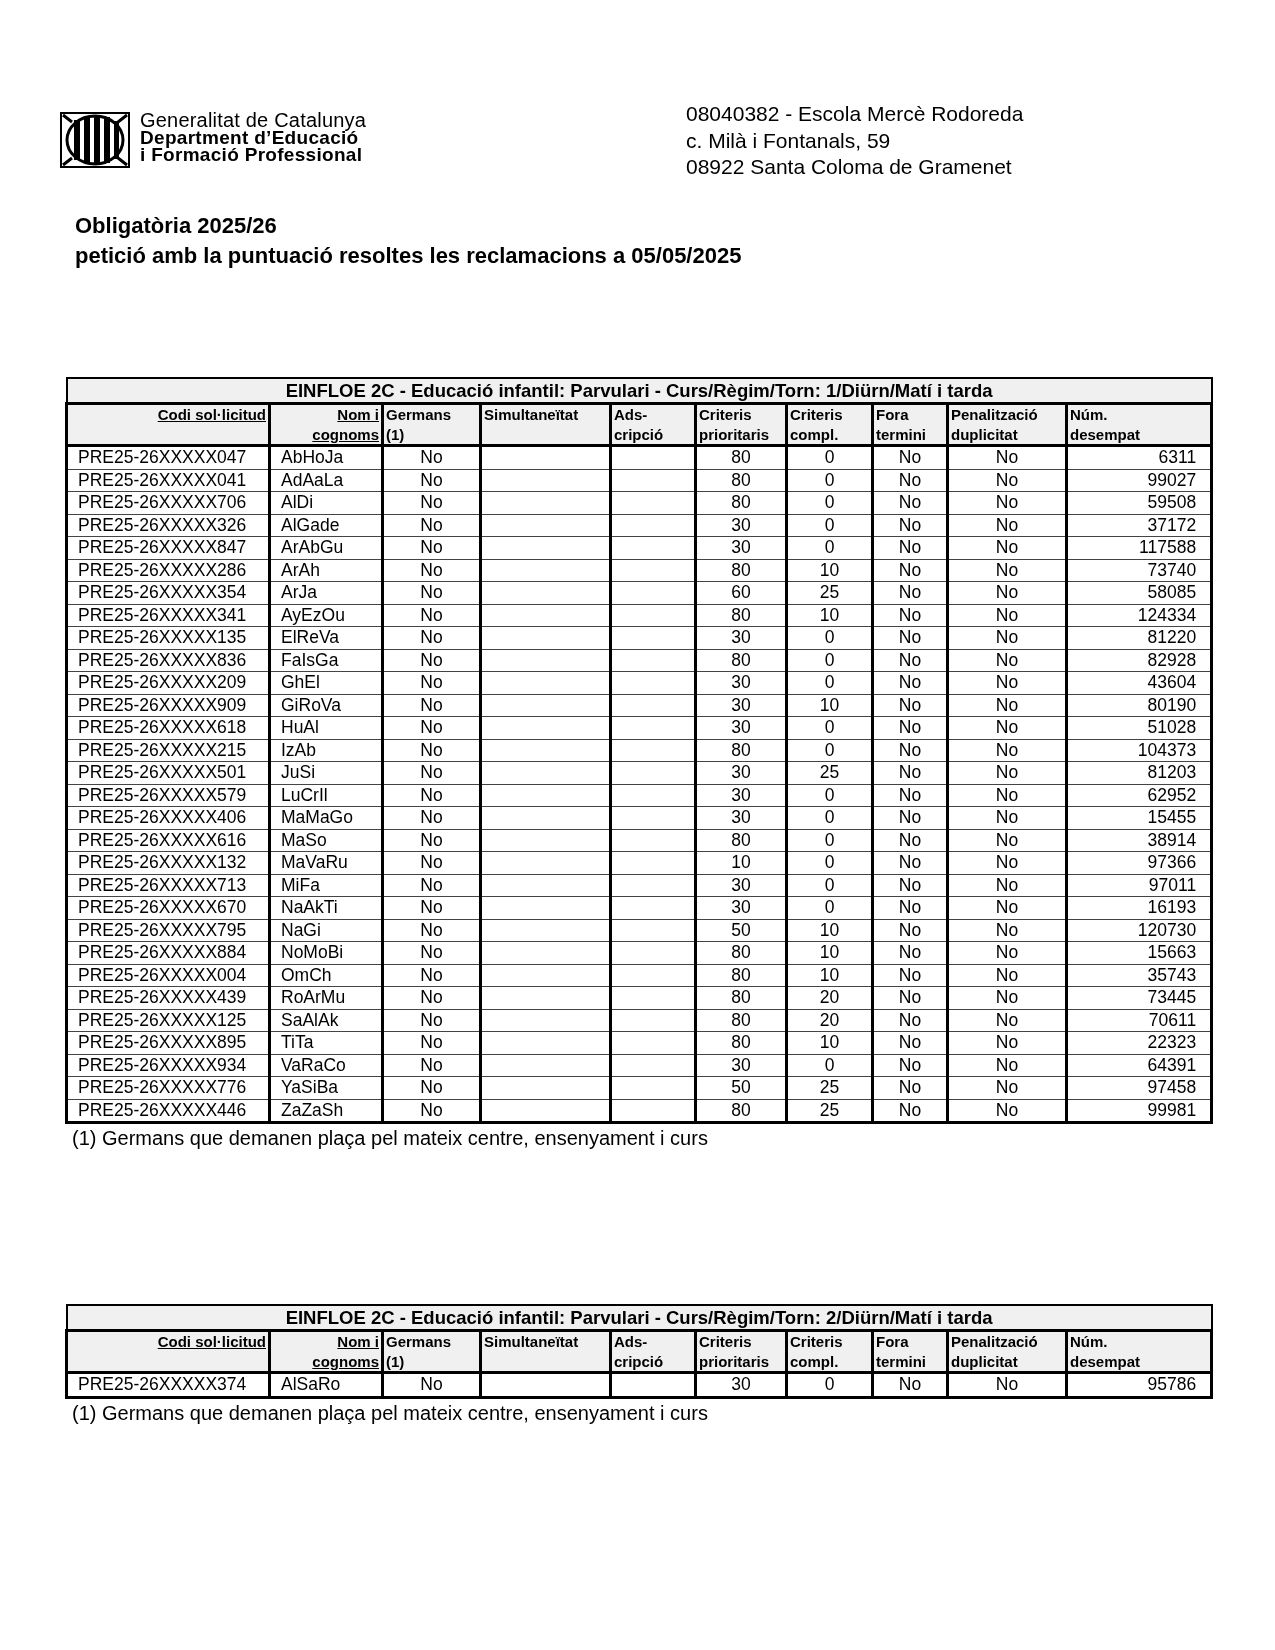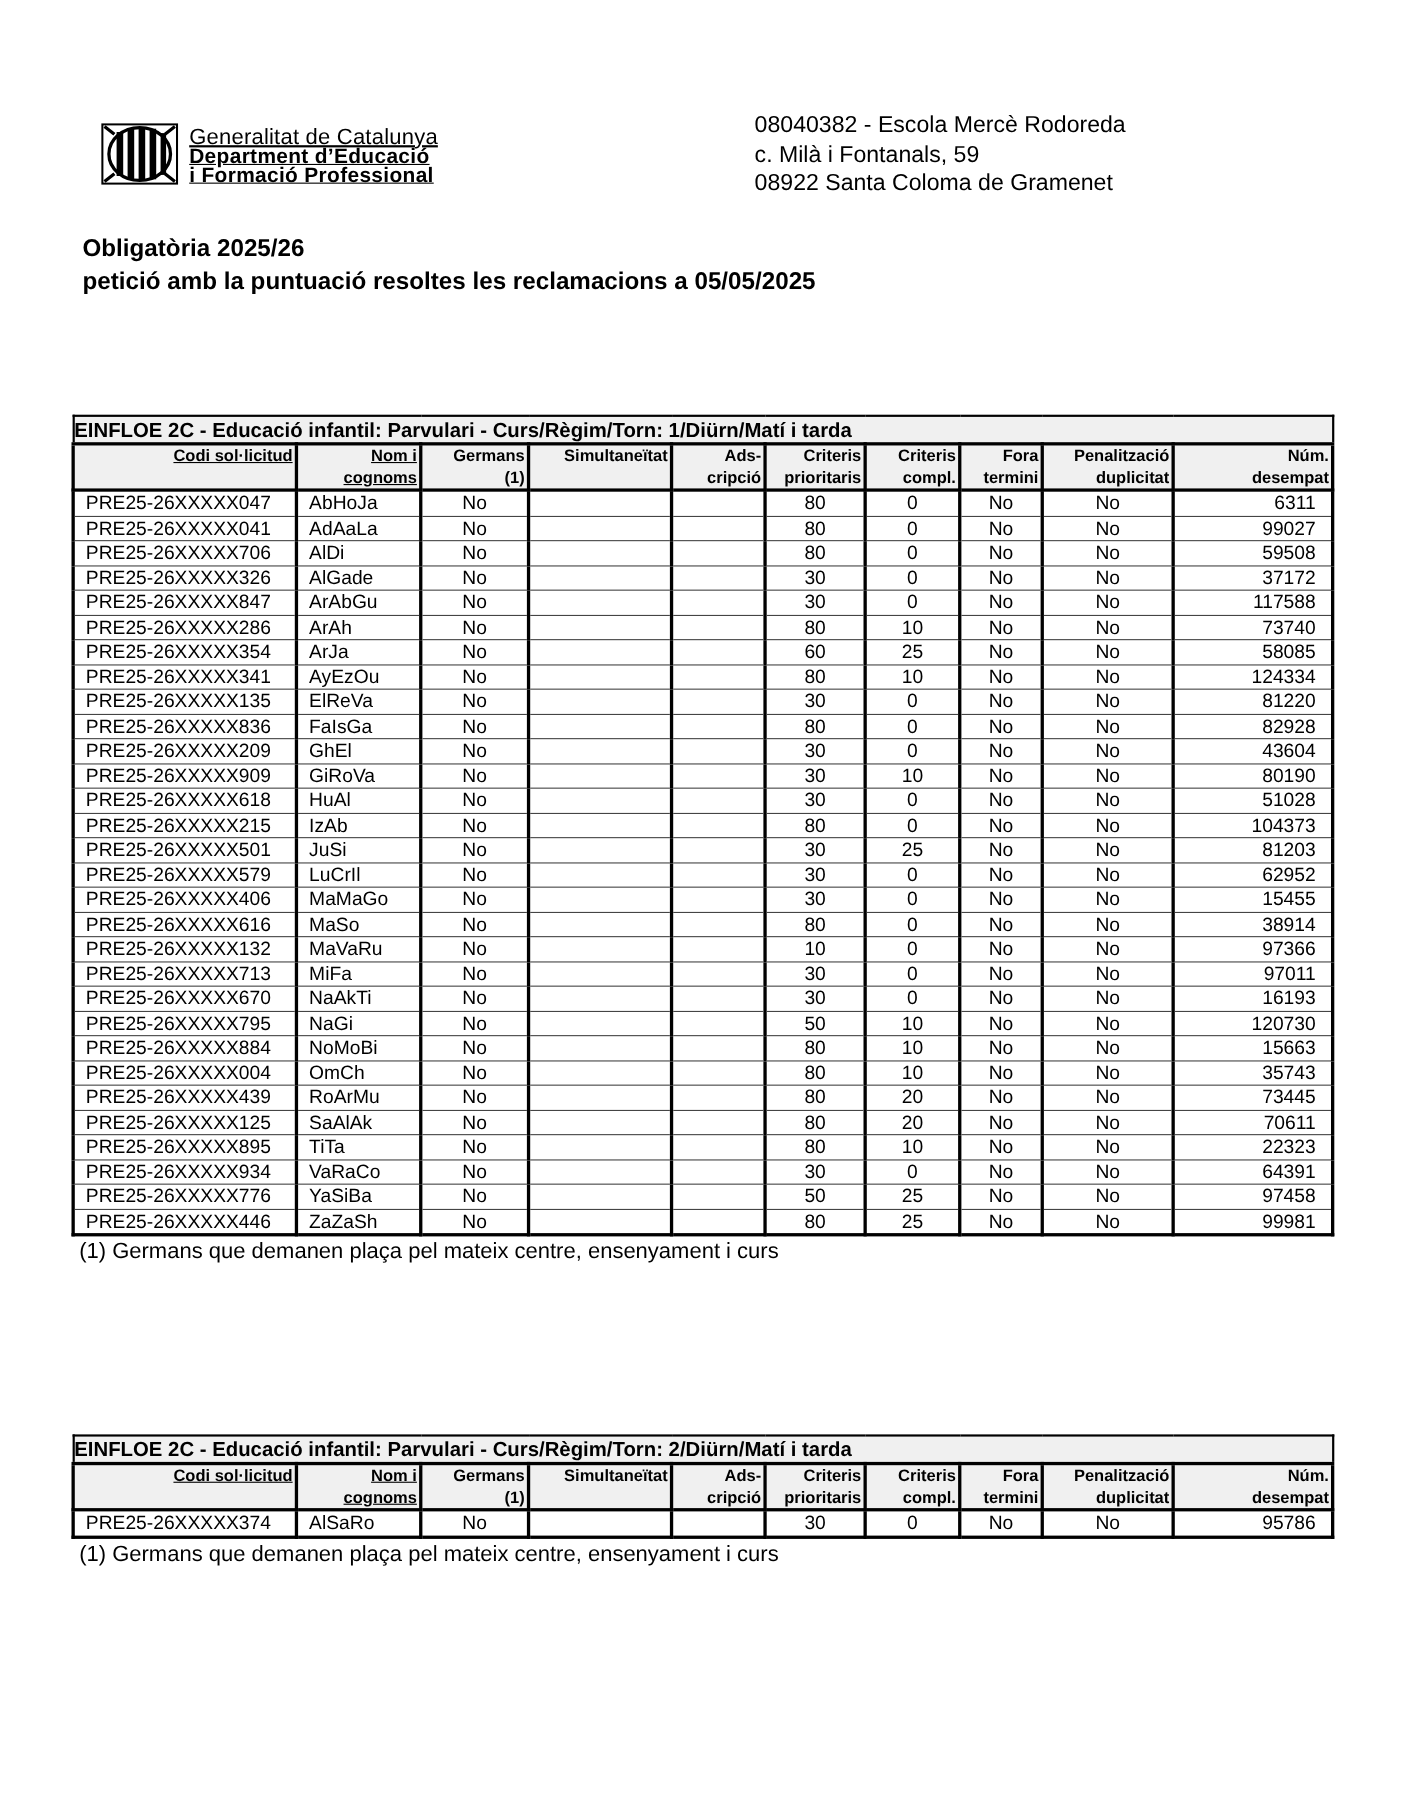--- a/index.html
+++ b/index.html
@@ -1,21 +1,21 @@
 <!DOCTYPE html>
 <html><head>
 <meta charset="utf-8">
 <style>
   html, body { margin: 0; padding: 0; background: #ffffff; }
   body {
     width: 1275px; height: 1650px; position: relative; overflow: hidden;
     font-family: "Liberation Sans", sans-serif; color: #000;
   }
   .logo {
-    position: absolute; left: 92px; top: 112px; display: flex; align-items: flex-end; text-decoration: underline;
+    position: absolute; left: 60px; top: 112px; display: flex; align-items: flex-start;
   }
   .logo-mark {
     width: 70px; height: 56px; position: relative; margin-right: 10px;
   }
   .logo-mark svg { display: block; }
   .logo-text { line-height: 17px; }
   .logo-text .l1 { font-size: 20px; font-weight: normal; letter-spacing: 0.2px; }
   .logo-text .l2, .logo-text .l3 { font-size: 19px; font-weight: bold; letter-spacing: 0.3px; }
 
   .address {
@@ -34,25 +34,25 @@
 
   table.list {
     border-collapse: collapse; width: 1145px; table-layout: fixed;
     font-size: 17px;
   }
   table.list th, table.list td {
     border: 1px solid #000; padding: 0 4px; overflow: hidden; white-space: nowrap;
   }
   table.list .group-title th {
     background: #f0f0f0; border: 2px solid #000; border-bottom: 3px solid #000;
-    font-size: 18.5px; font-weight: bold; text-align: left; height: 23px; padding: 0;
+    font-size: 18.5px; font-weight: bold; text-align: center; height: 23px; padding: 0;
   }
   table.list .col-head th {
     background: #f0f0f0; font-size: 15px; font-weight: bold; line-height: 19.5px;
-    vertical-align: top; text-align: right; border-left: 3px solid #000; border-right: 3px solid #000;
+    vertical-align: top; text-align: left; border-left: 3px solid #000; border-right: 3px solid #000;
     border-bottom: 3px solid #000; padding: 0 2px;
   }
   table.list .col-head th.left { text-align: right; padding-left: 10px; text-decoration: underline; }
   table.list tbody td {
     height: 21.5px; line-height: 21.5px; font-size: 17.5px;
     border-left: 3px solid #000; border-right: 3px solid #000;
     border-top: 1px solid #444; border-bottom: 1px solid #444;
   }
   table.list tbody tr:last-child td { border-bottom: 3px solid #000; }
   td.c { text-align: center; }

